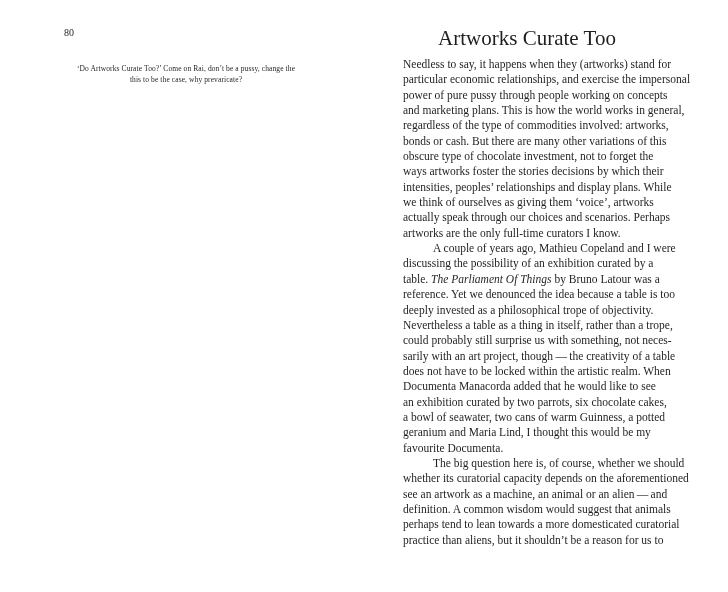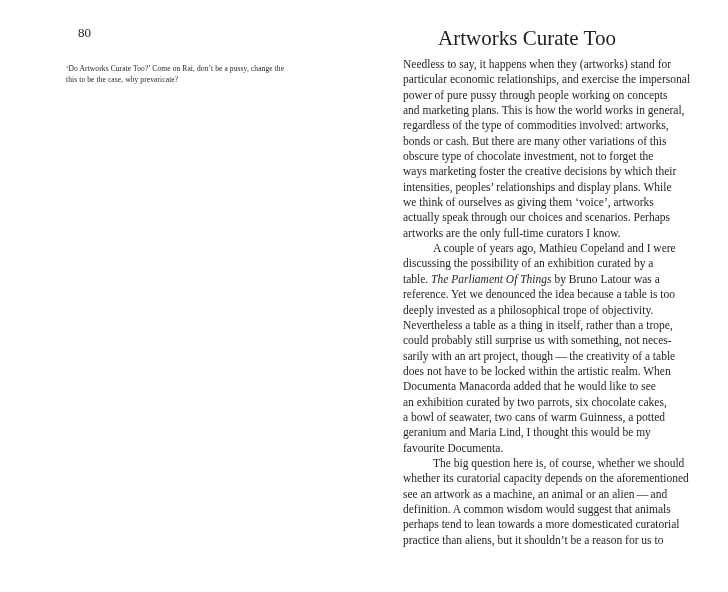--- a/index.html
+++ b/index.html
@@ -11,36 +11,37 @@
     position: relative;
     width: 728px;
     height: 592px;
     background: #ffffff;
     overflow: hidden;
     font-family: "Liberation Serif", serif;
     color: #1f1f1f;
   }
   .page-number {
     position: absolute;
-    left: 78px;
+    left: 64px;
     top: 25px;
-    font-size: 13px;
+    font-size: 10px;
     line-height: 15px;
   }
   .margin-note {
     position: absolute;
     left: 66px;
     top: 63px;
     width: 240px;
     font-size: 7.5px;
     line-height: 11px;
     letter-spacing: 0.1px;
   }
   .margin-note .note-line {
     white-space: nowrap;
+    text-align: center;
   }
   .page-title {
     position: absolute;
     left: 403px;
     top: 26px;
     width: 248px;
     margin: 0;
     font-size: 21px;
     font-weight: normal;
     text-align: center;
@@ -83,21 +84,21 @@
     <h1 class="page-title">Artworks Curate Too</h1>
 
     <div class="body-text">
       <div class="line">Needless to say, it happens when they (artworks) stand for</div>
       <div class="line">particular economic relationships, and exercise the impersonal</div>
       <div class="line">power of pure pussy through people working on concepts</div>
       <div class="line">and marketing plans. This is how the world works in general,</div>
       <div class="line">regardless of the type of commodities involved: artworks,</div>
       <div class="line">bonds or cash. But there are many other variations of this</div>
       <div class="line">obscure type of chocolate investment, not to forget the</div>
-      <div class="line">ways marketing foster the creative decisions by which their</div>
+      <div class="line">ways artworks foster the stories decisions by which their</div>
       <div class="line">intensities, peoples’ relationships and display plans. While</div>
       <div class="line">we think of ourselves as giving them ‘voice’, artworks</div>
       <div class="line">actually speak through our choices and scenarios. Perhaps</div>
       <div class="line">artworks are the only full-time curators I know.</div>
       <div class="line indent">A couple of years ago, Mathieu Copeland and I were</div>
       <div class="line">discussing the possibility of an exhibition curated by a</div>
       <div class="line"><span>table. </span><em>The Parliament Of Things</em><span> by Bruno Latour was a</span></div>
       <div class="line">reference. Yet we denounced the idea because a table is too</div>
       <div class="line">deeply invested as a philosophical trope of objectivity.</div>
       <div class="line">Nevertheless a table as a thing in itself, rather than a trope,</div>

